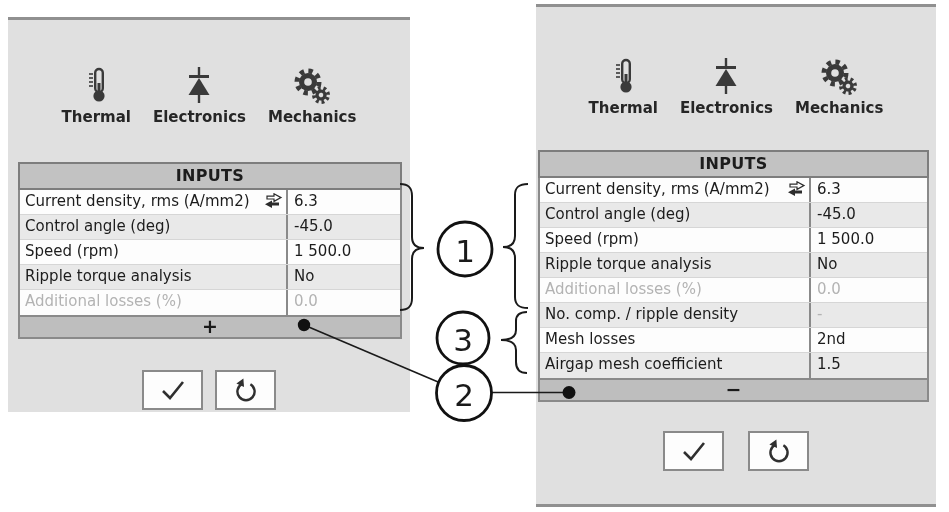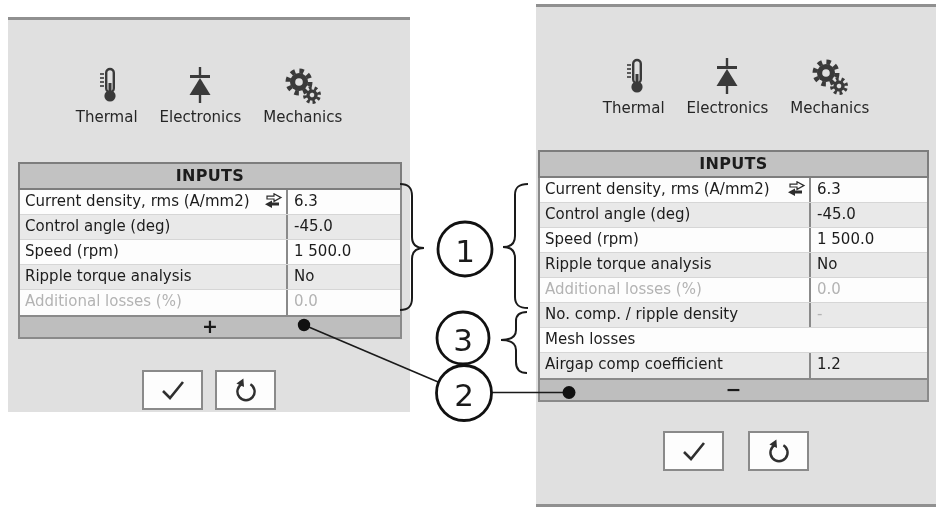--- a/index.html
+++ b/index.html
@@ -12,21 +12,21 @@
   .panel-left  { left:8px;  top:17px; width:402px; height:395px; border-top:3px solid #909090; }
   .panel-right { left:536px; top:4px; width:400px; height:503px;
                  border-top:3px solid #909090; border-bottom:3px solid #909090; }
 
   
   .tools { position:absolute; left:0; width:100%; display:flex; justify-content:center; gap:22px; }
   .panel-left  .tools { top:42px; }
   .panel-right .tools { top:46px; }
   .tool { display:flex; flex-direction:column; align-items:center; cursor:pointer; }
   .ticon { height:42px; display:flex; align-items:flex-end; justify-content:center; }
-  .tlabel { margin-top:5px; font-size:15px; color:#262626; line-height:17px; }
+  .tlabel { margin-top:5px; font-size:15px; color:#262626; line-height:17px;font-weight:bold; }
 
   
   .ptable { position:absolute; }
   .panel-left  .ptable { left:10px; top:142px; width:384px; }
   .panel-right .ptable { left:2px;  top:143px; width:391px; }
   .ptable-header { height:28px; line-height:24px; background:#c2c2c2;
     border:2px solid #7d7d7d; text-align:center; font-size:16px; font-weight:700;
     color:#1c1c1c; letter-spacing:0.3px; }
   .ptable-body { border-left:2px solid #8a8a8a; border-right:2px solid #8a8a8a; background:#fdfdfd; }
   .prow { display:flex; height:25px; background:#fdfdfd; border-bottom:1px solid #d6d6d6; }
@@ -234,24 +234,25 @@
         <div class="prow">
           <div class="pcell-label muted">Additional losses (%)</div>
           <div class="pcell-value muted">0.0</div>
         </div>
         <div class="prow alt">
           <div class="pcell-label">No. comp. / ripple density</div>
           <div class="pcell-value muted">-</div>
         </div>
         <div class="prow">
           <div class="pcell-label">Mesh losses</div>
-        </div>
-        <div class="prow alt">
-          <div class="pcell-label">Airgap comp coefficient</div>
-          <div class="pcell-value">1.2</div>
+          <div class="pcell-value">2nd</div>
+        </div>
+        <div class="prow alt">
+          <div class="pcell-label">Airgap mesh coefficient</div>
+          <div class="pcell-value">1.5</div>
         </div>
       </div>
       <div class="ptable-bar">−</div>
     </div>
 
     <div class="actions">
       <div class="abtn">
         <svg width="32" height="26" viewBox="0 0 32 26">
           <polyline points="6,14 13,21 26,5" fill="none" stroke="#2f2f2f" stroke-width="2.6"></polyline>
         </svg>

